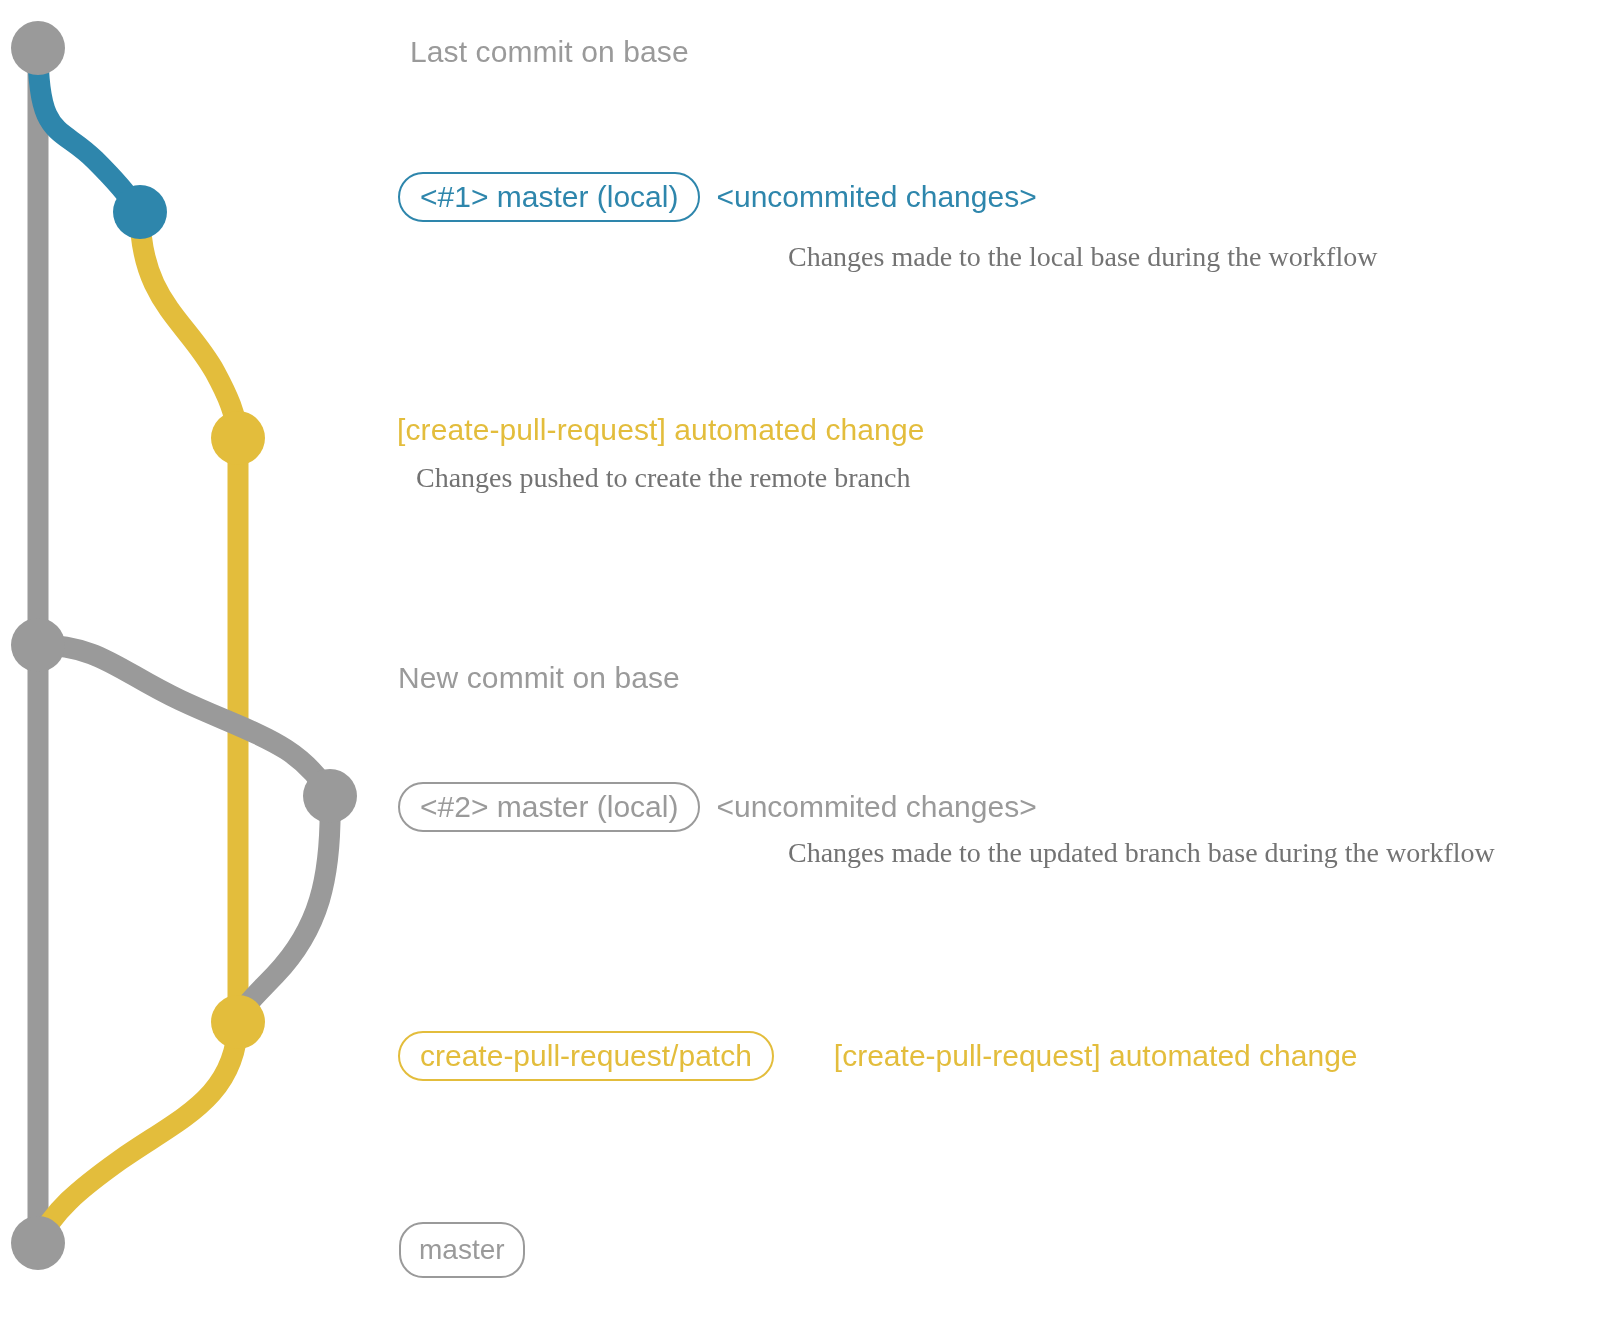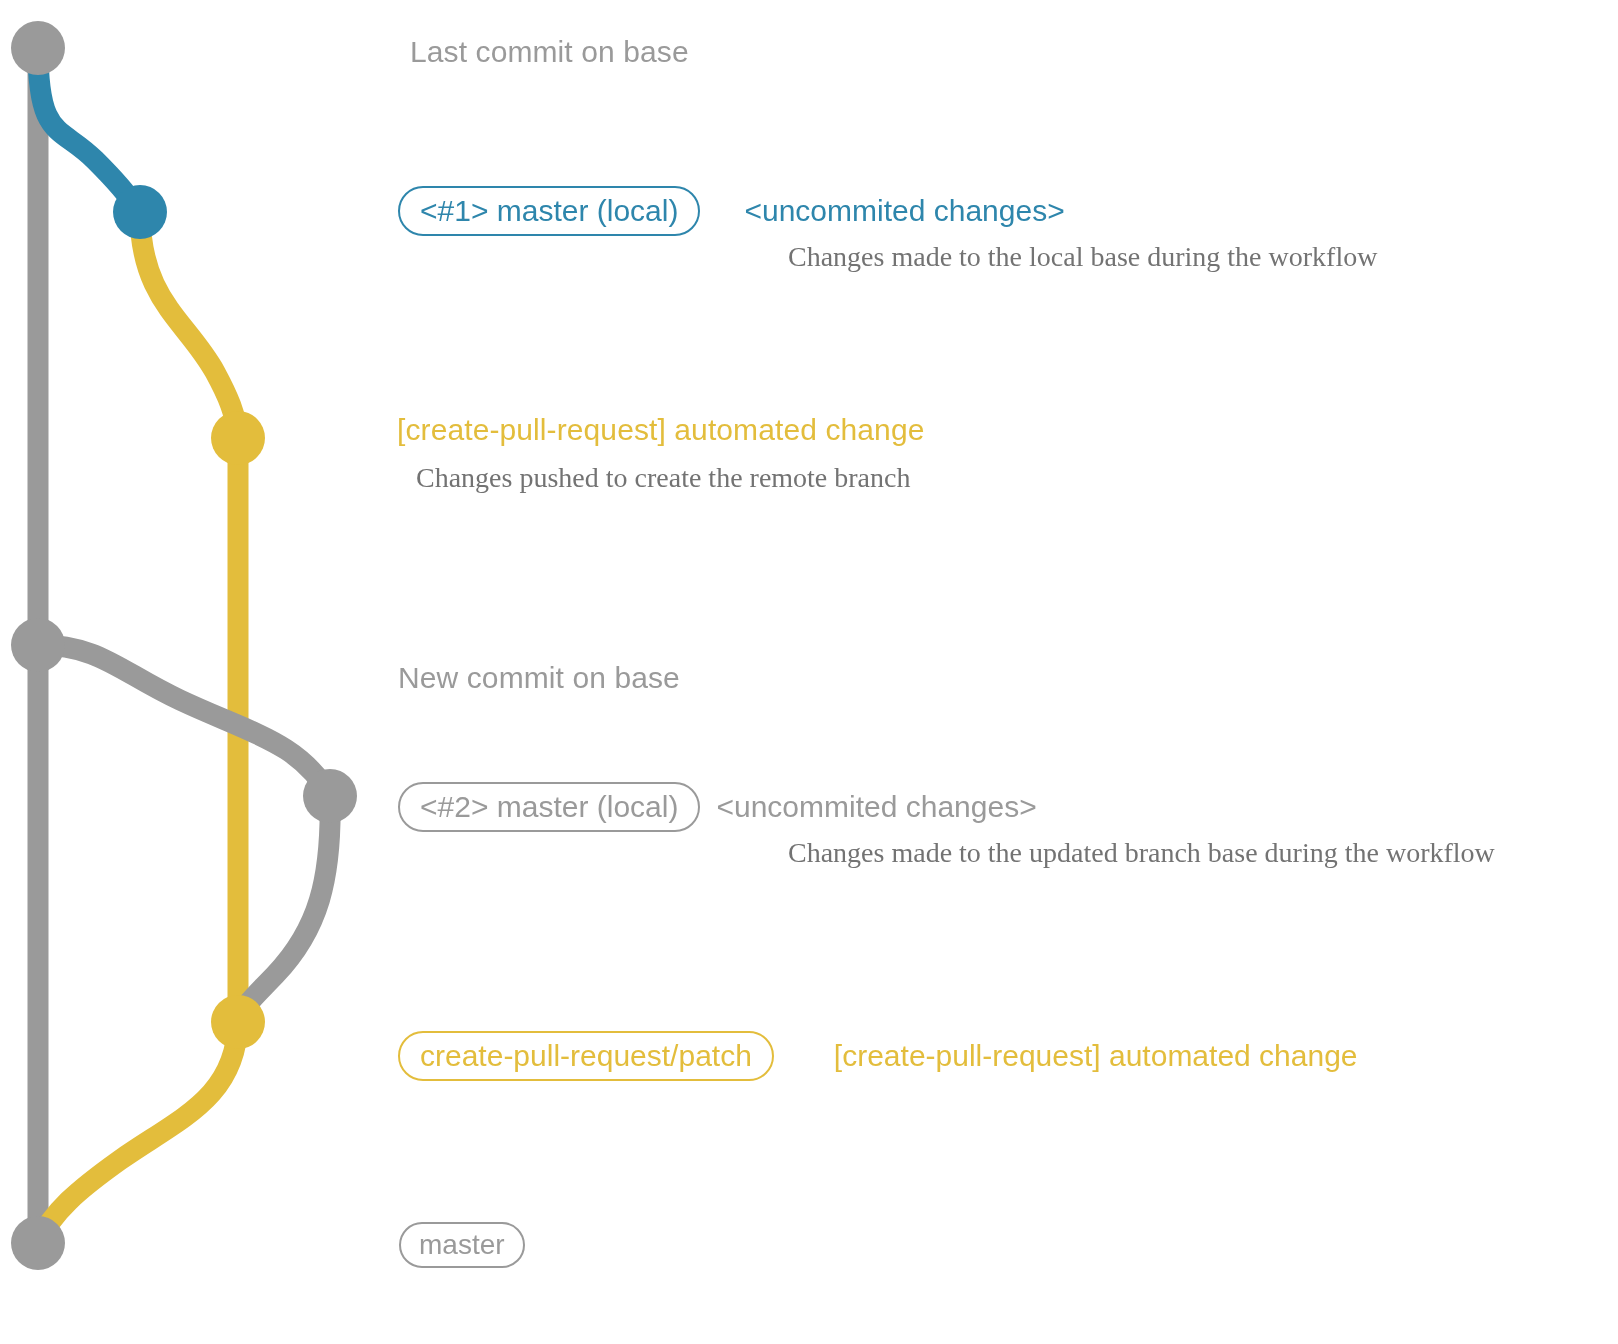--- a/index.html
+++ b/index.html
@@ -75,21 +75,21 @@
     font-weight: 400;
     line-height: 1;
     background: transparent;
   }
 
   .badge-blue   { color: #2e86ac; }
   .badge-gray   { color: #9a9a9a; }
   .badge-yellow { color: #e3bd3c; }
 
   .badge-small {
-    height: 46px;
+    height: 56px;
     padding: 0 18px;
     border-radius: 24px;
     border-width: 2px;
     font-size: 28px;
   }
 
   .badge-msg {
     font-family: "Liberation Sans", sans-serif;
     font-size: 30px;
     font-weight: 400;
@@ -107,21 +107,21 @@
     font-family: "Liberation Serif", serif;
     font-size: 28px;
     font-weight: 400;
     line-height: 1;
     color: #737373;
     white-space: nowrap;
   }
 
   
   #title-last-commit     { left: 398px;  top: 37px; margin-left: 12px;  }
-  #row-local-1           { left: 398px;  top: 186px; gap: 28px; }
+  #row-local-1           { left: 398px;  top: 172px; }
   #desc-local-1          { left: 788px;  top: 243px; }
 
   #title-automated-1     { left: 397px;  top: 415px; }
   #desc-automated-1      { left: 416px;  top: 464px; }
 
   #title-new-commit      { left: 398px;  top: 633px; margin-top: 30px; }
 
   #row-local-2           { left: 398px;  top: 782px; }
   #desc-local-2          { left: 788px;  top: 839px; }
 

